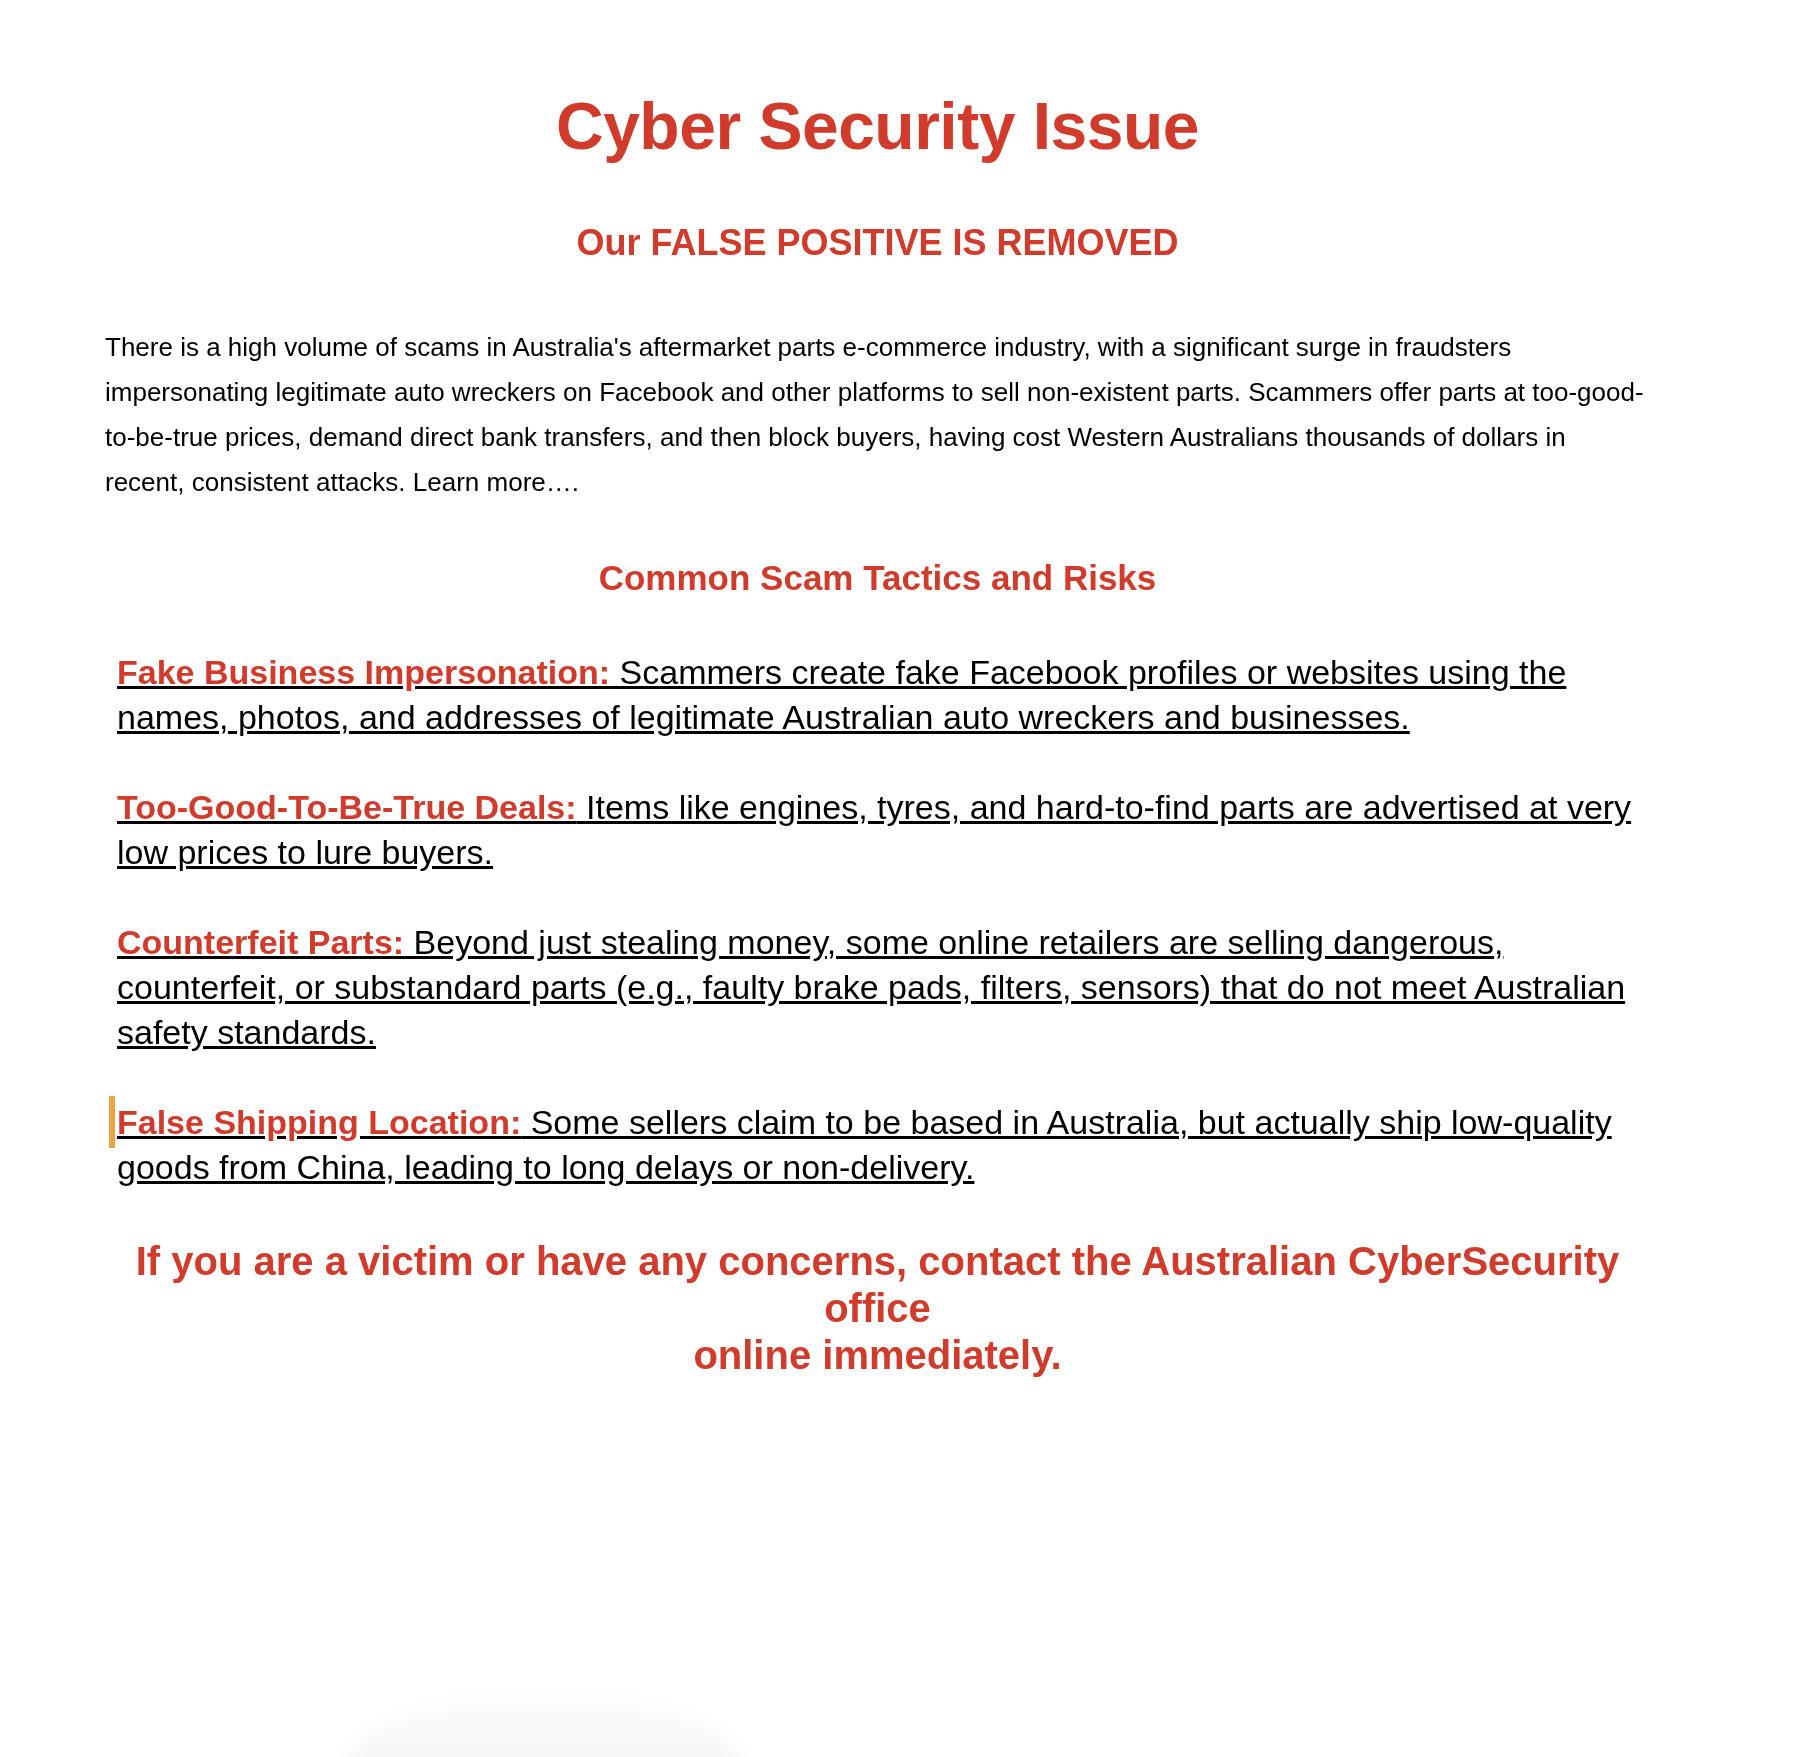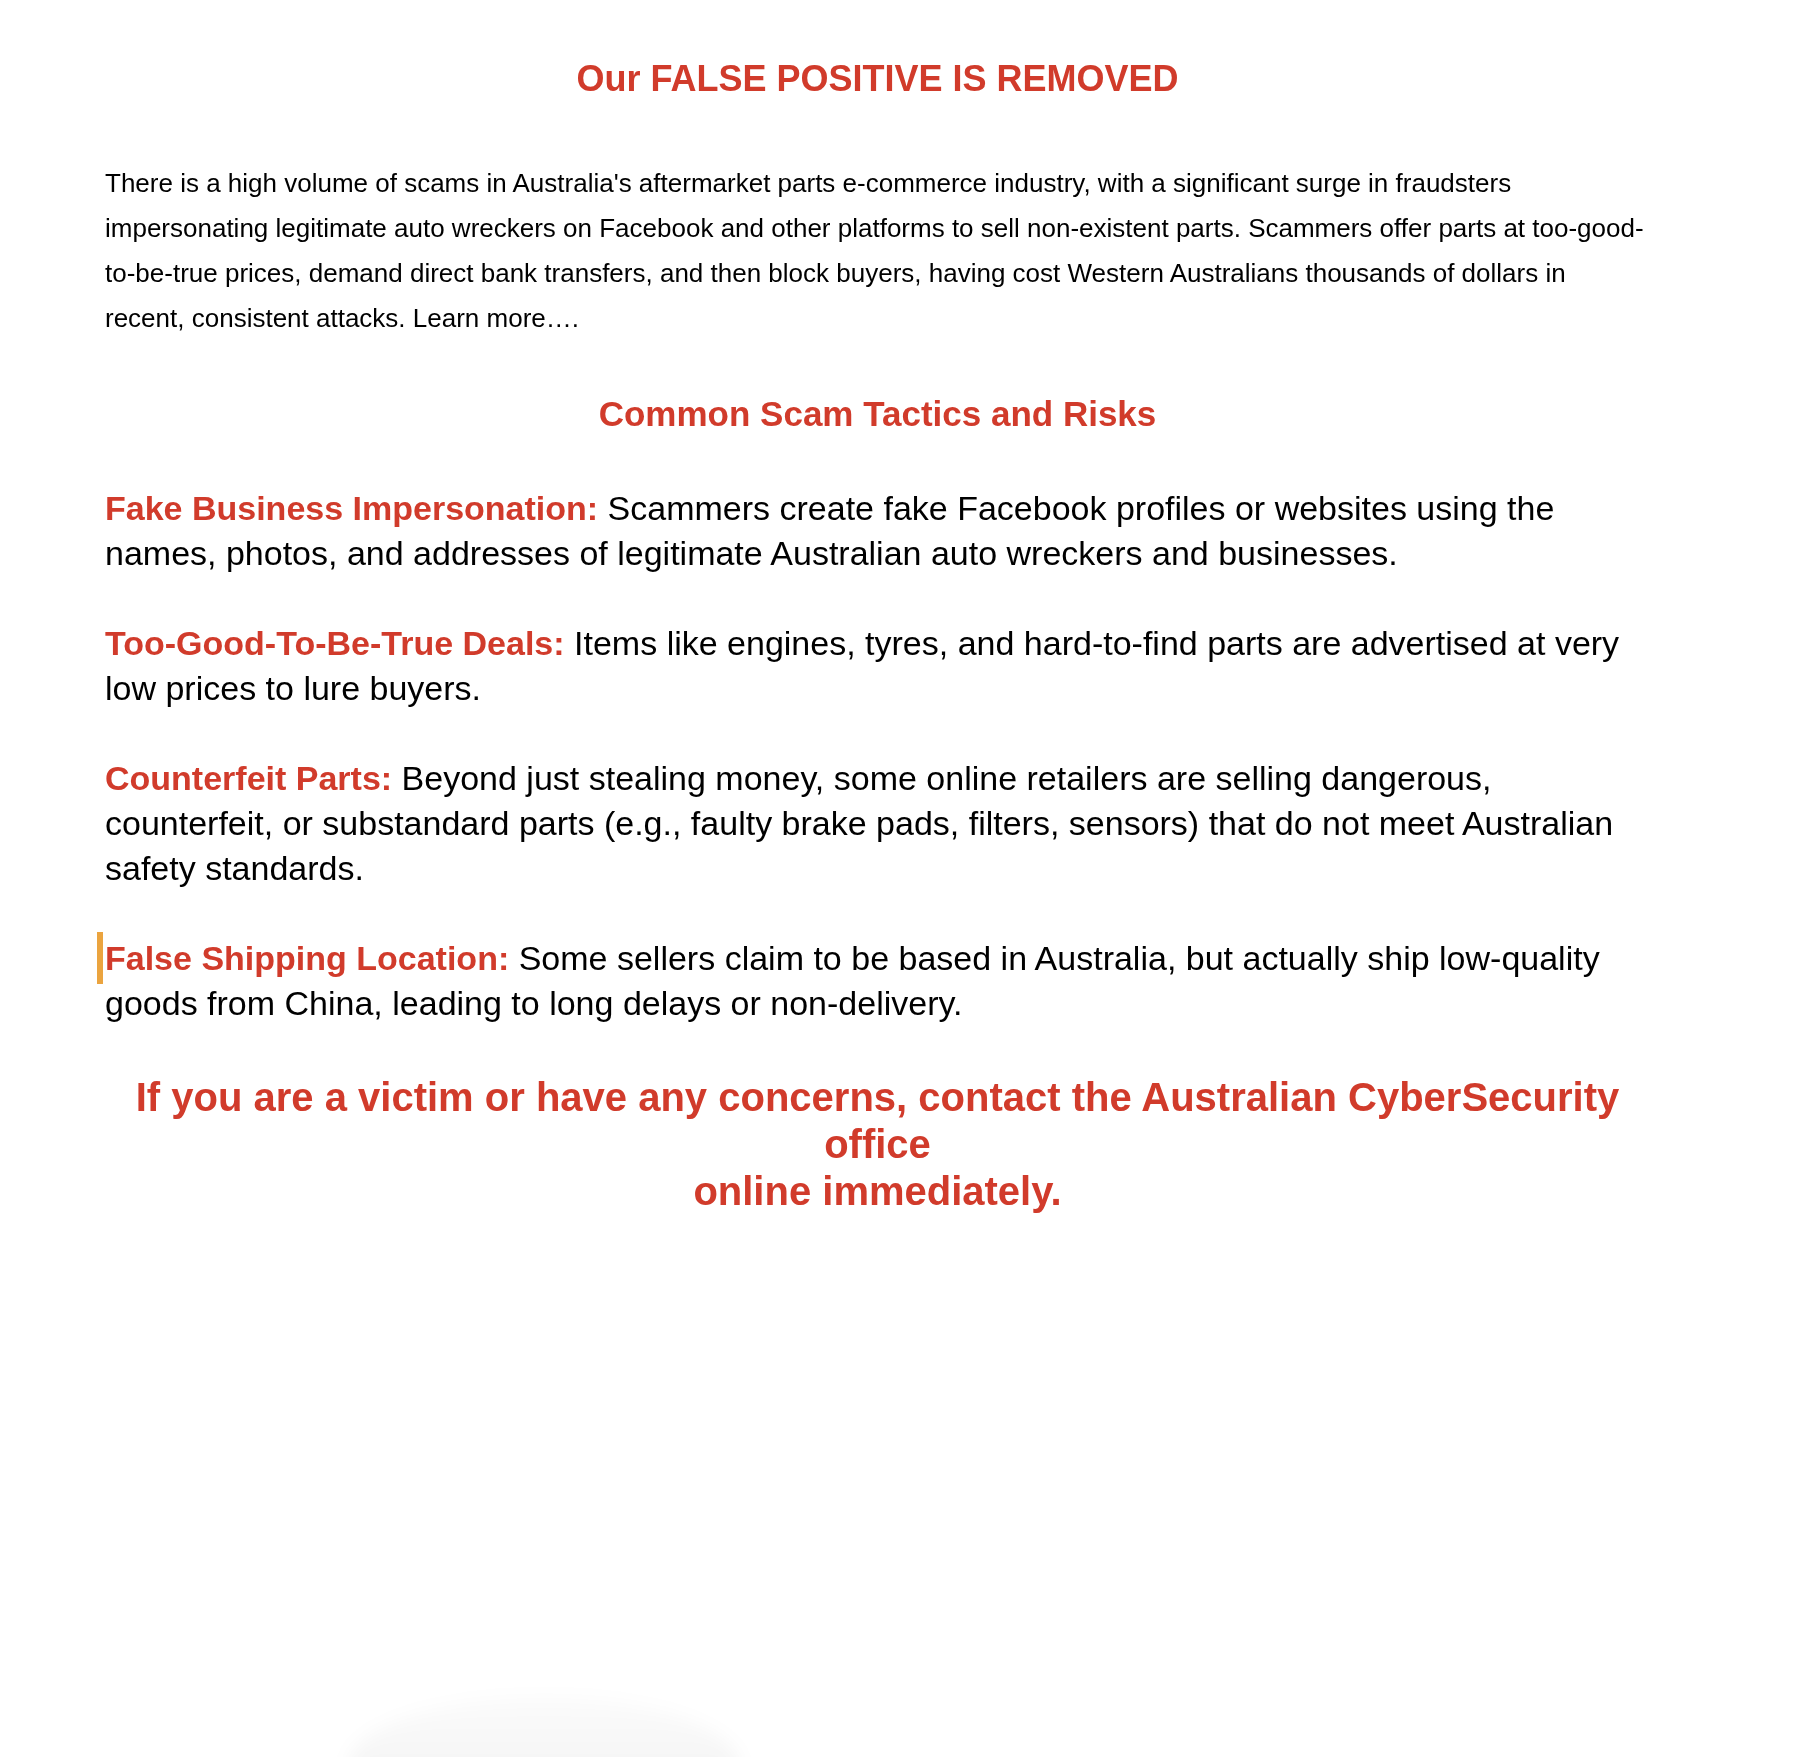--- a/index.html
+++ b/index.html
@@ -46,21 +46,21 @@
     color: var(--body, #000);
   }
   .section-heading {
     margin: 50px 0 8px 0;
     font-size: 35px;
     line-height: 45px;
     font-weight: bold;
     text-align: center;
     color: var(--red, #d13b2b);
   }
-  .tactics { margin: 0; }
+  .tactics { margin: 12px; text-decoration: underline; }
   .tactic {
     position: relative;
     margin: 45px 0 0 0;
     font-size: 34px;
     line-height: 45px;
     color: var(--body, #000);
   }
   .tactic:first-child { margin-top: 50px; }
   .tactic .lead {
     color: var(--red, #d13b2b);
@@ -91,20 +91,21 @@
     height: 140px;
     border-radius: 50%;
     background: linear-gradient(to bottom, rgba(0,0,0,0.015), rgba(0,0,0,0.06));
     filter: blur(9px);
   }
 </style>
 </head>
 <body>
 
 <div class="doc">
+  <h1 class="title">Cyber Security Issue</h1>
   <h2 class="subtitle">Our FALSE POSITIVE IS REMOVED</h2>
   <p class="intro">There is a high volume of scams in Australia's aftermarket parts e-commerce industry, with a significant surge in fraudsters impersonating legitimate auto wreckers on Facebook and other platforms to sell non-existent parts. Scammers offer parts at too-good-to-be-true prices, demand direct bank transfers, and then block buyers, having cost Western Australians thousands of dollars in recent, consistent attacks. Learn more….</p>
   <h3 class="section-heading">Common Scam Tactics and Risks</h3>
   <div class="tactics">
       <p class="tactic"><span class="lead">Fake Business Impersonation:</span> Scammers create fake Facebook profiles or websites using the names, photos, and addresses of legitimate Australian auto wreckers and businesses.</p>
       <p class="tactic"><span class="lead">Too-Good-To-Be-True Deals:</span> Items like engines, tyres, and hard-to-find parts are advertised at very low prices to lure buyers.</p>
       <p class="tactic"><span class="lead">Counterfeit Parts:</span> Beyond just stealing money, some online retailers are selling dangerous, counterfeit, or substandard parts (e.g., faulty brake pads, filters, sensors) that do not meet Australian safety standards.</p>
       <p class="tactic"><span class="caret"></span><span class="lead">False Shipping Location:</span> Some sellers claim to be based in Australia, but actually ship low-quality goods from China, leading to long delays or non-delivery.</p>
     </div>
   <p class="footer-notice">

